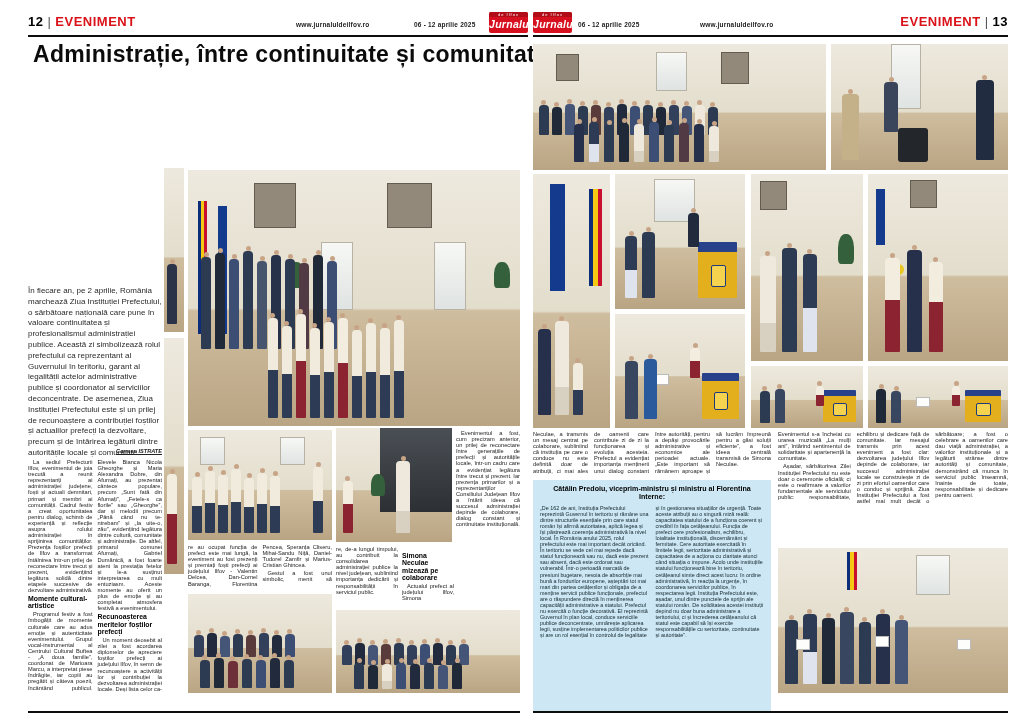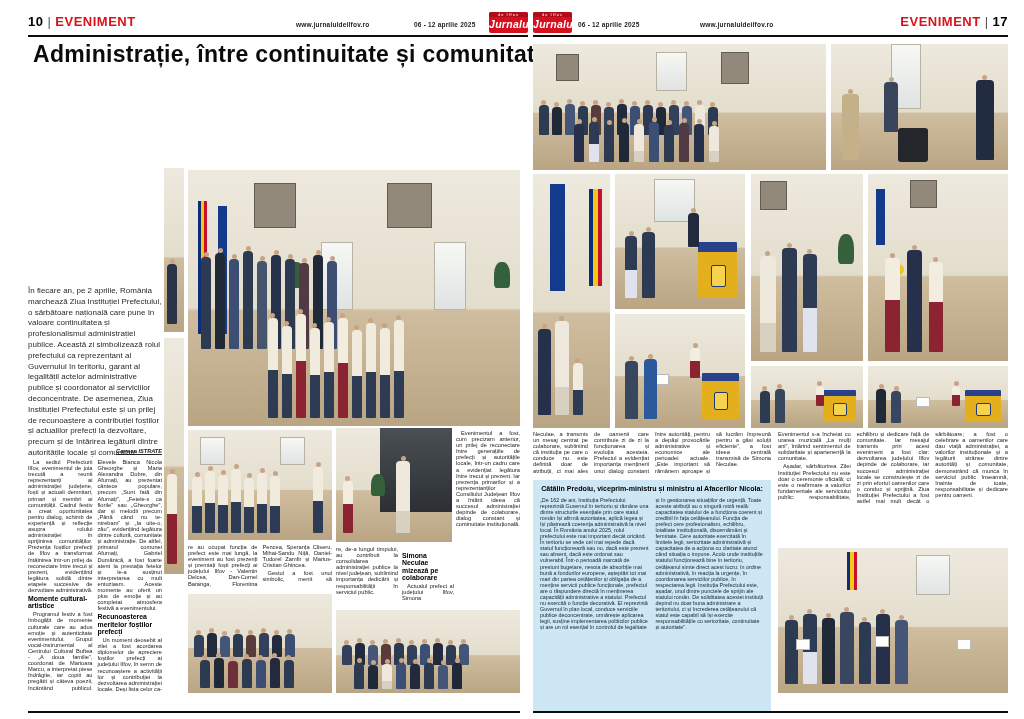--- a/index.html
+++ b/index.html
@@ -58,36 +58,36 @@
   .fgc{background:linear-gradient(#f3ede0 45%,#8c2330 45%);}
   .paper{position:absolute;background:#fdfdfb;border:.5px solid #bbb;}
   .chair{position:absolute;background:#23262b;border-radius:3px;}
   .bq{position:absolute;background:#e9c722;border-radius:50%;}
 </style>
 </head>
 <body>
 
 <div id="canvas">
 
-  <div class="abs mast" style="left:28px;top:14px;"><span class="pnum">10</span><span class="bar">|</span><span class="red">EVENIMENT</span></div>
+  <div class="abs mast" style="left:28px;top:14px;"><span class="pnum">12</span><span class="bar">|</span><span class="red">EVENIMENT</span></div>
   <div class="abs mini" style="left:296px;top:21px;">www.jurnaluldeilfov.ro</div>
   <div class="abs mini" style="left:414px;top:21px;">06 - 12 aprilie 2025</div>
   <div class="abs logo" style="left:489px;top:12px;width:39px;height:21px;">
     <span class="tag">de Ilfov</span>
     <span class="nm">Jurnalul</span>
   </div>
   <div class="abs rule" style="left:28px;top:35px;width:500px;"></div>
 
   <div class="abs logo" style="left:533px;top:12px;width:39px;height:21px;">
     <span class="tag">de Ilfov</span>
     <span class="nm">Jurnalul</span>
   </div>
   <div class="abs mini" style="left:578px;top:21px;">06 - 12 aprilie 2025</div>
   <div class="abs mini" style="left:700px;top:21px;">www.jurnaluldeilfov.ro</div>
-  <div class="abs mast" style="left:860px;top:14px;width:148px;text-align:right;"><span class="red">EVENIMENT</span><span class="bar">|</span><span class="pnum">17</span></div>
+  <div class="abs mast" style="left:860px;top:14px;width:148px;text-align:right;"><span class="red">EVENIMENT</span><span class="bar">|</span><span class="pnum">13</span></div>
   <div class="abs rule" style="left:533px;top:35px;width:475px;"></div>
 
   <div class="abs kicker" style="left:33px;top:41px;">Administrație, între continuitate și comunitate</div>
 
   <div class="abs lede" style="left:28px;top:286px;width:134px;height:160px;">În fiecare an, pe 2 aprilie, România marchează Ziua Instituției Prefectului, o sărbătoare națională care pune în valoare continuitatea și profesionalismul administrației publice. Această zi simbolizează rolul prefectului ca reprezentant al Guvernului în teritoriu, garant al legalității actelor administrative publice și coordonator al serviciilor deconcentrate. De asemenea, Ziua Instituției Prefectului este și un prilej de recunoaștere a contribuției foștilor și actualilor prefecți la dezvoltare, precum și de întărirea legăturii dintre autoritățile locale și comunitate.</div>
   <div class="abs byline" style="left:28px;top:448px;width:134px;">Carmen ISTRATE</div>
   <div class="abs bt cols2" style="left:28px;top:459px;width:134px;height:251px;">
     <p>La sediul Prefecturii Ilfov, evenimentul de joia trecută a reunit reprezentanți ai administrației județene, foști și actuali demnitari, primari și membri ai comunității. Cadrul festiv a creat oportunitatea pentru dialog, schimb de experiență și reflecție asupra rolului administrației în sprijinirea comunităților. Prezența foștilor prefecți de Ilfov a transformat întâlnirea într-un prilej de reconectare între trecut și prezent, evidențiind legătura solidă dintre etapele succesive de dezvoltare administrativă.</p>
     <h4>Momente cultural-artistice</h4>
     <p>Programul festiv a fost îmbogățit de momente culturale care au adus emoție și autenticitate evenimentului. Grupul vocal-instrumental al Centrului Cultural Buftea - „A doua familie”, coordonat de Marioara Marcu, a interpretat piese îndrăgite, iar copiii au pregătit și câteva poezii, încântând publicul. Elevele Bianca Nicola Gheorghe și Maria Alexandra Dobre, din Afumați, au prezentat cântece populare, precum „Sunt fată din Afumați”, „Fetele-s ca florile” sau „Gheorghe”, dar și melodii precum „Până când nu te-ntrebam” și „Ia uite-o, zău”, evidențiind legătura dintre cultură, comunitate și administrație. De altfel, primarul comunei Afumați, Gabriel Dumănică, a fost foarte atent la prestația fetelor și le-a susținut interpretarea cu mult entuziasm. Aceste momente au oferit un plus de emoție și au completat atmosfera festivă a evenimentului.</p>
@@ -373,21 +373,21 @@
     <b class="paper" style="left:42%;bottom:32%;width:12px;height:9px;"></b>
     <b class="paper" style="left:78%;bottom:30%;width:12px;height:9px;"></b>
   </div>
 
   <div class="abs bt cols4" style="left:533px;top:431px;width:238px;height:47px;">
     <p class="ni">Neculae, a transmis un mesaj centrat pe colaborare, subliniind că instituția pe care o conduce nu este definită doar de atribuții, ci mai ales de oamenii care contribuie zi de zi la funcționarea și evoluția acesteia. Prefectul a evidențiat importanța menținerii unui dialog constant între autorități, pentru a depăși provocările administrative și economice ale perioadei actuale. „Este important să rămânem aproape și să lucrăm împreună pentru a găsi soluții eficiente”, a fost ideea centrală transmisă de Simona Neculae.</p>
 
   </div>
 
   <div class="abs qbox" style="left:533px;top:480px;width:238px;height:233px;">
-    <p class="qt">Cătălin Predoiu, viceprim-ministru și ministru al Afacerilor Nicola:</p>
+    <p class="qt">Cătălin Predoiu, viceprim-ministru și ministru al Florentina Interne:</p>
     <div class="qb">„De 162 de ani, Instituția Prefectului reprezintă Guvernul în teritoriu și rămâne una dintre structurile esențiale prin care statul român își afirmă autoritatea, aplică legea și își păstrează coerența administrativă la nivel local. În România anului 2025, rolul prefectului este mai important decât oricând. În teritoriu se vede cel mai repede dacă statul funcționează sau nu, dacă este prezent sau absent, dacă este ordonat sau vulnerabil. Într-o perioadă marcată de presiuni bugetare, nevoia de absorbție mai bună a fondurilor europene, așteptări tot mai mari din partea cetățenilor și obligația de a menține servicii publice funcționale, prefectul are o răspundere directă în menținerea capacității administrative a statului. Prefectul nu exercită o funcție decorativă. El reprezintă Guvernul în plan local, conduce serviciile publice deconcentrate, urmărește aplicarea legii, susține implementarea politicilor publice și are un rol esențial în controlul de legalitate și în gestionarea situațiilor de urgență. Toate aceste atribuții au o singură miză reală: capacitatea statului de a funcționa coerent și credibil în fața cetățeanului. Funcția de prefect cere profesionalism, echilibru, loialitate instituțională, discernământ și fermitate. Cere autoritate exercitată în limitele legii, seriozitate administrativă și capacitatea de a acționa cu claritate atunci când situația o impune. Acolo unde instituțiile statului funcționează bine în teritoriu, cetățeanul simte direct acest lucru: în ordine administrativă, în reacția la urgențe, în coordonarea serviciilor publice, în respectarea legii. Instituția Prefectului este, așadar, unul dintre punctele de sprijin ale statului român. De soliditatea acestei instituții depind nu doar buna administrare a teritoriului, ci și încrederea cetățeanului că statul este capabil să își exercite responsabilitățile cu seriozitate, continuitate și autoritate”.</div>
   </div>
 
   <div class="abs bt cols3" style="left:778px;top:431px;width:230px;height:114px;">
     <p class="ni">Evenimentul s-a încheiat cu urarea muzicală „La mulți ani”, întărind sentimentul de solidaritate și apartenență la comunitate.</p>
     <p>Așadar, sărbătorirea Zilei Instituției Prefectului nu este doar o ceremonie oficială; ci este o reafirmare a valorilor fundamentale ale serviciului public: responsabilitate, echilibru și dedicare față de comunitate. Iar mesajul transmis prin acest eveniment a fost clar: dezvoltarea județului Ilfov depinde de colaborare, iar succesul administrației locale se construiește zi de zi prin efortul oamenilor care o conduc și sprijină. Ziua Instituției Prefectului a fost astfel mai mult decât o sărbătoare; a fost o celebrare a oamenilor care dau viață administrației, a valorilor instituționale și a legăturii strânse dintre autorități și comunitate, demonstrând că munca în serviciul public înseamnă, înainte de toate, responsabilitate și dedicare pentru oameni.</p>
   </div>
 
   <div class="abs rule" style="left:28px;top:711px;width:492px;"></div>
   <div class="abs rule" style="left:533px;top:711px;width:475px;"></div>

